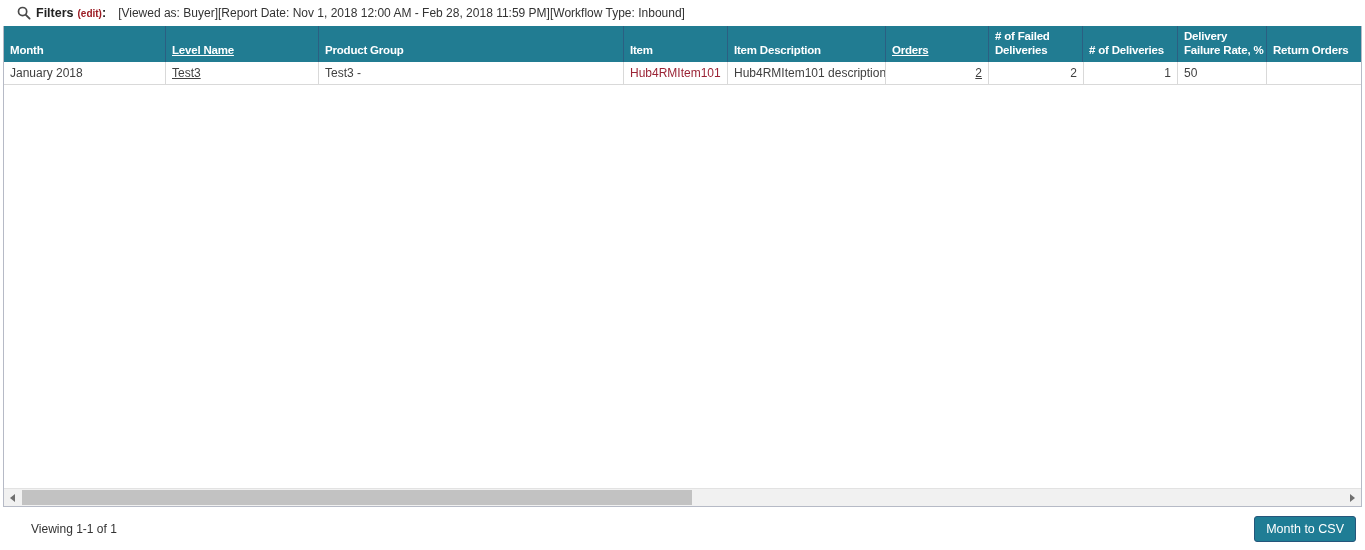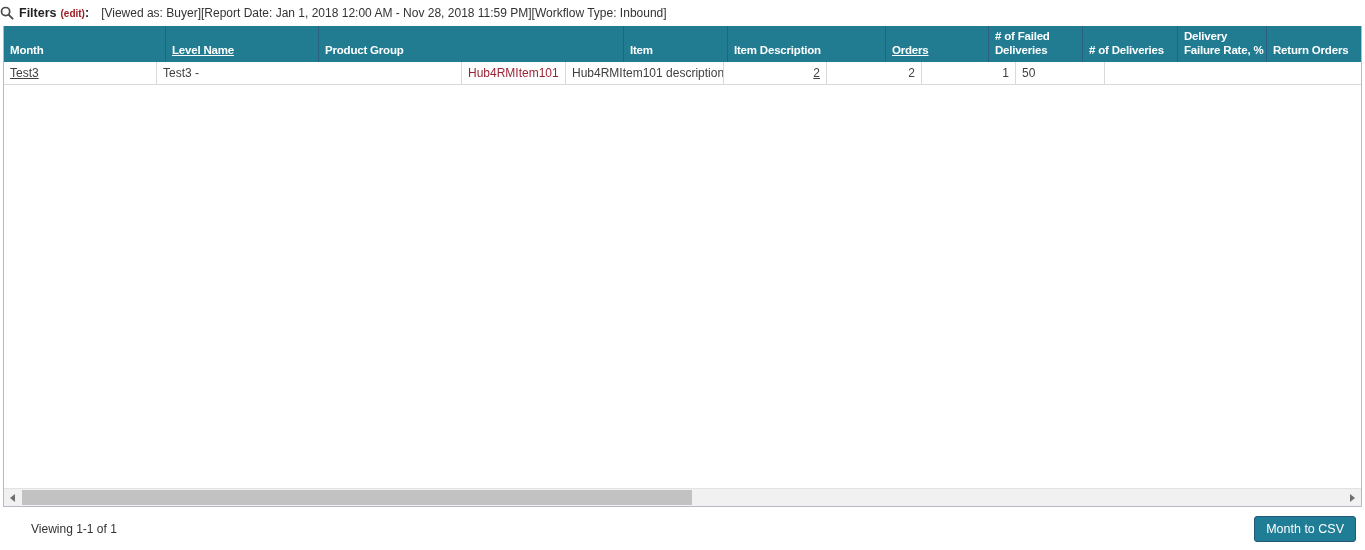--- a/index.html
+++ b/index.html
@@ -1,21 +1,21 @@
 <!DOCTYPE html>
 <html><head>
 <meta charset="utf-8">
 <style>
   html,body{margin:0;padding:0;background:#fff;}
   .page{position:relative;width:1365px;height:550px;background:#fff;overflow:hidden;
         font-family:"Liberation Sans","DejaVu Sans",sans-serif;}
 
   
   .filters-bar{position:absolute;top:0;left:0;right:0;height:26px;display:flex;
-               align-items:center;padding-left:0;box-sizing:border-box;}
+               align-items:center;padding-left:17px;box-sizing:border-box;}
   .filters-bar .mag{flex:0 0 auto;margin-right:5px;display:flex;align-items:center;}
   .filters-label{font-size:12.5px;font-weight:bold;color:#222;}
   .edit-link{font-size:10px;font-weight:bold;color:#9b1b23;margin-left:4px;cursor:pointer;}
   .filters-colon{font-size:12.5px;font-weight:bold;color:#222;}
   .filter-summary{font-size:12px;color:#333;margin-left:12px;white-space:nowrap;}
 
   
   .grid{position:absolute;top:26px;left:3px;width:1359px;height:481px;box-sizing:border-box;
         border:1px solid #b6bac6;border-top:none;display:flex;flex-direction:column;background:#fff;}
   .grid-header{display:flex;height:36px;background:#217c92;flex-shrink:0;}
@@ -67,21 +67,21 @@
   <div class="filters-bar">
     <span class="mag">
       <svg width="14" height="14" viewBox="0 0 14 14">
         <circle cx="5.6" cy="5.6" r="4.1" fill="none" stroke="#4a4a4a" stroke-width="1.7"></circle>
         <line x1="8.8" y1="8.8" x2="12.6" y2="12.6" stroke="#4a4a4a" stroke-width="1.9" stroke-linecap="round"></line>
       </svg>
     </span>
     <span class="filters-label">Filters</span>
     <span class="edit-link">(edit)</span>
     <span class="filters-colon">:</span>
-    <span class="filter-summary">[Viewed as: Buyer][Report Date: Jan 1, 2018 12:00 AM - Nov 28, 2018 11:59 PM][Workflow Type: Inbound]</span>
+    <span class="filter-summary">[Viewed as: Buyer][Report Date: Nov 1, 2018 12:00 AM - Feb 28, 2018 11:59 PM][Workflow Type: Inbound]</span>
   </div>
 
   <div class="grid">
 
     <div class="grid-header">
       <div class="hcell c0">
         <span>Month</span>
       </div>
       <div class="hcell c1">
         <span>Level Name</span>
@@ -108,20 +108,21 @@
       <div class="hcell c8">
         <span>Delivery</span>
         <span>Failure Rate, %</span>
       </div>
       <div class="hcell c9">
         <span>Return Orders</span>
       </div>
     </div>
 
     <div class="grid-row">
+      <div class="dcell c0">January 2018</div>
       <div class="dcell c1">Test3</div>
       <div class="dcell c2">Test3 -</div>
       <div class="dcell c3">
         <span class="item-link">Hub4RMItem101</span>
       </div>
       <div class="dcell c4">Hub4RMItem101 description</div>
       <div class="dcell c5 num">2</div>
       <div class="dcell c6 num">2</div>
       <div class="dcell c7 num">1</div>
       <div class="dcell c8">50</div>

